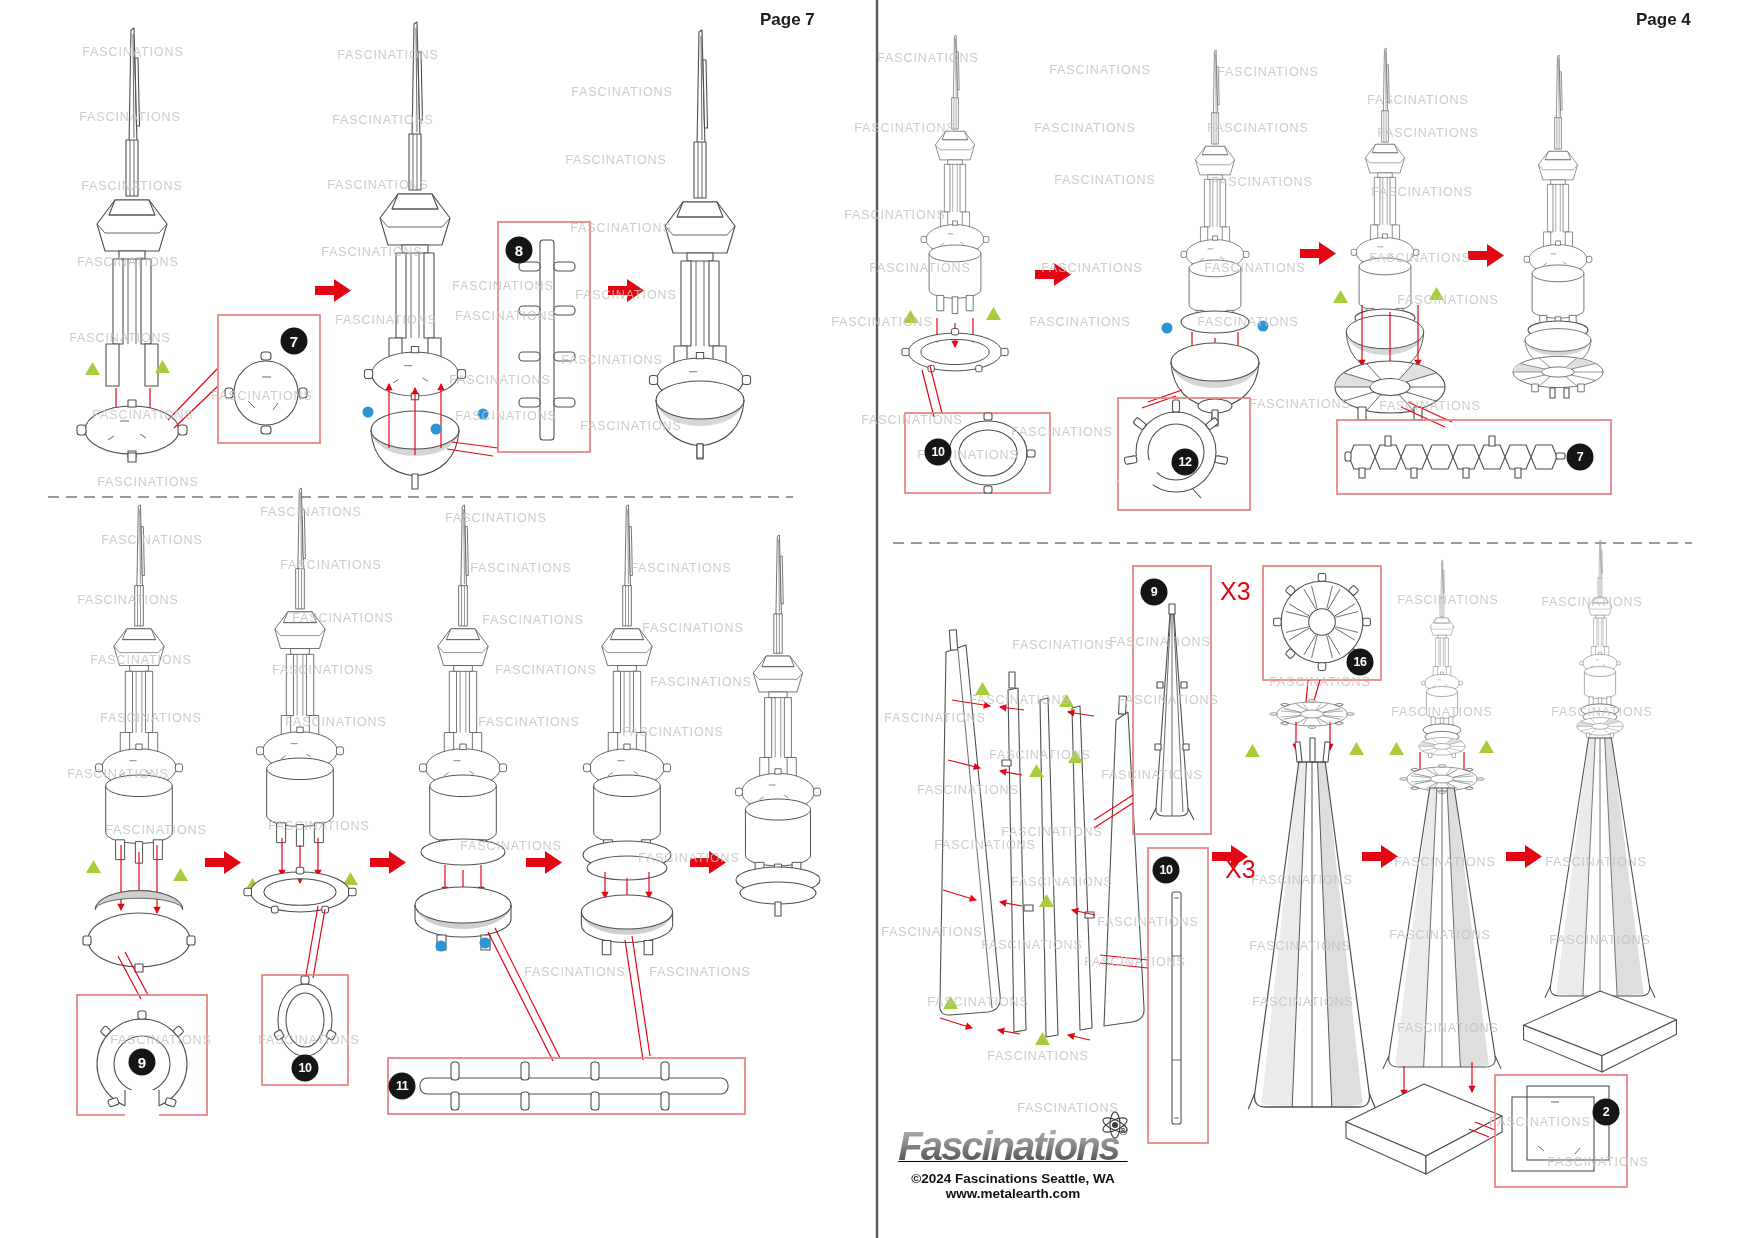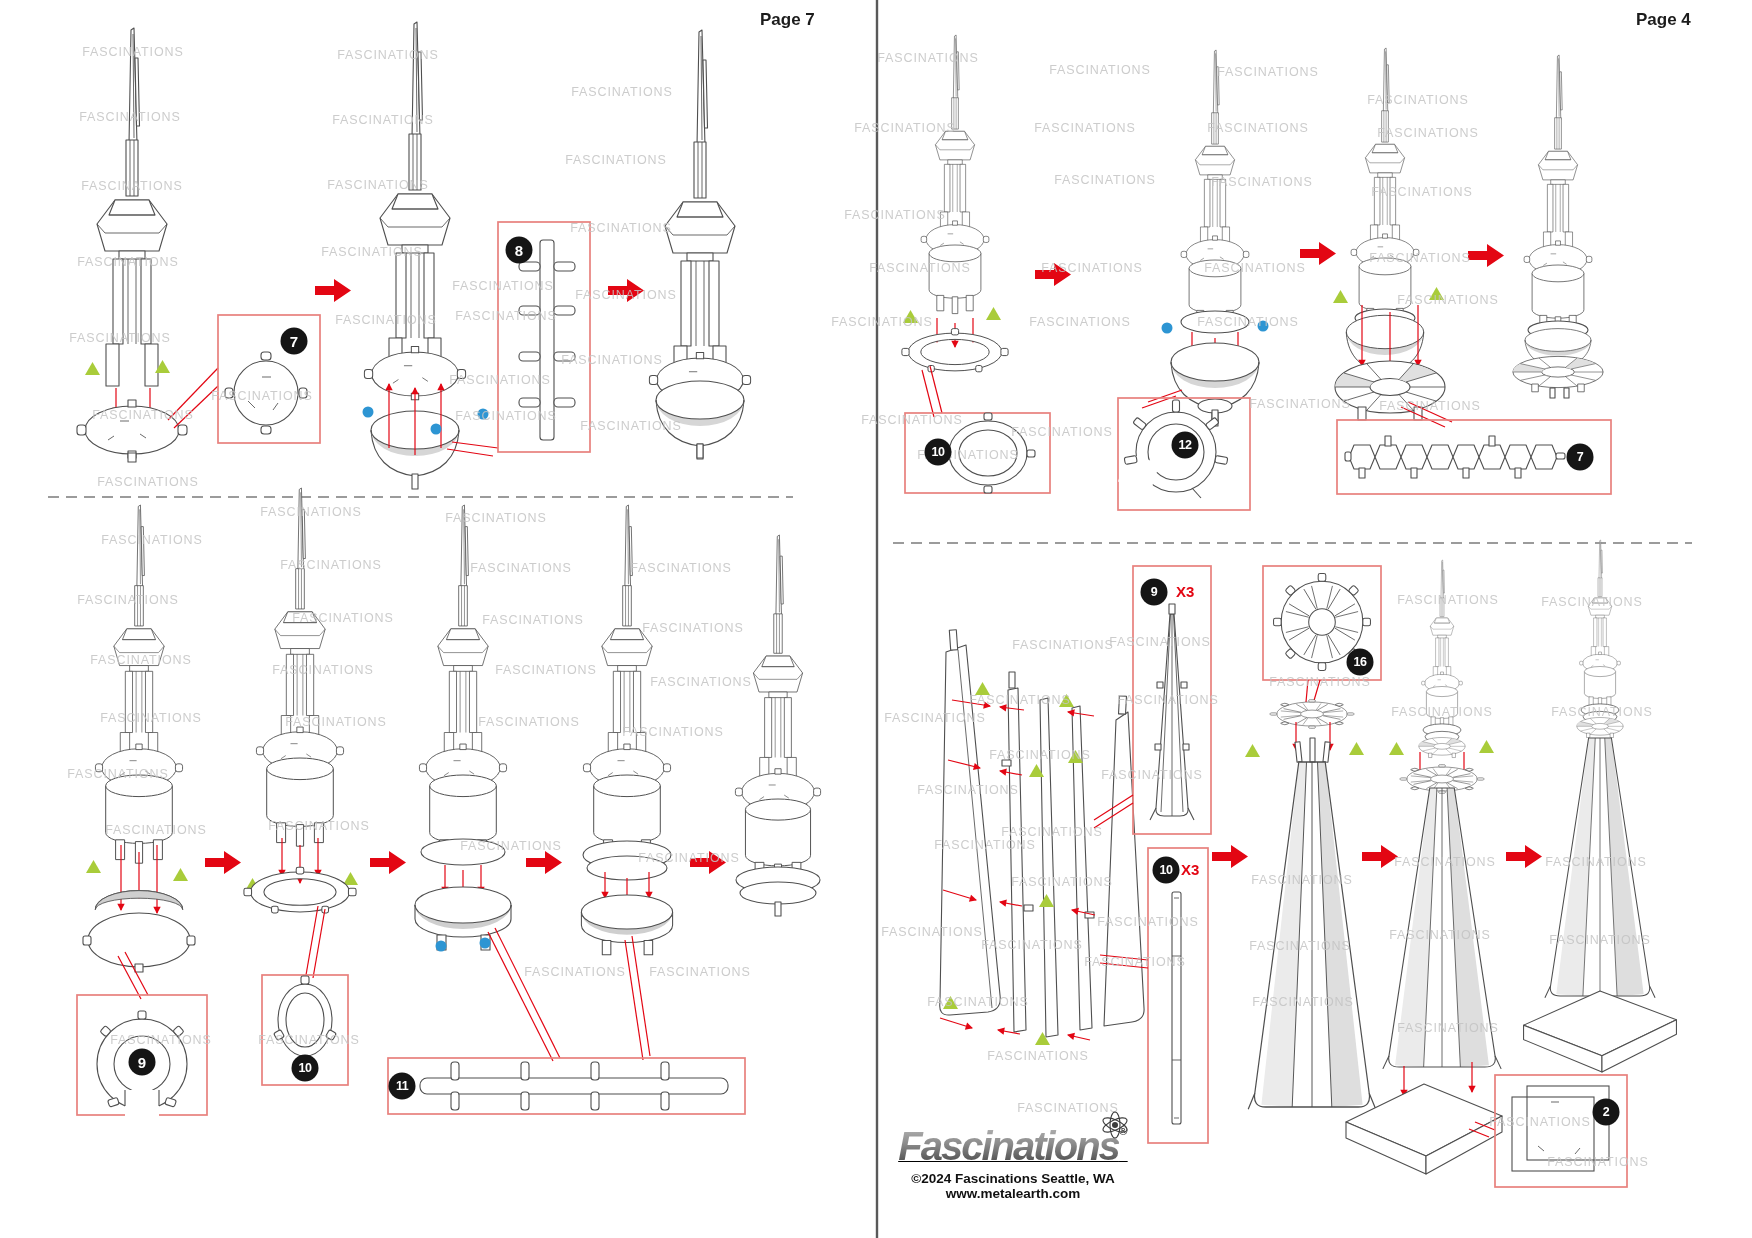--- a/index.html
+++ b/index.html
@@ -19,21 +19,21 @@
   .gt{fill:var(--green);stroke:none;}
   .bd{fill:var(--blue);stroke:none;}
   .dash{stroke:#9b9b9b;stroke-width:2.2;stroke-dasharray:11 7;fill:none;}
   .pdiv{stroke:#595959;stroke-width:2.4;}
   .wm{position:absolute;transform:translate(-50%,-50%);font-size:12.5px;letter-spacing:.9px;
       color:var(--wm);white-space:nowrap;opacity:.85;}
   .page-label{position:absolute;font-size:17px;font-weight:700;color:var(--ink);}
   .badge{position:absolute;width:27px;height:27px;border-radius:50%;background:#151515;color:#fff;
          font-weight:700;font-size:15px;line-height:27px;text-align:center;transform:translate(-50%,-50%);}
   .badge.two{font-size:12.5px;letter-spacing:-.5px;}
-  .qty{position:absolute;transform:translate(0,-50%);color:var(--accent);font-weight:700;font-size:15px;}
+  .qty{position:absolute;transform:translate(0,-50%);color:var(--accent);font-weight:400;font-size:25px;margin-left:44px;}
   .logo-block{position:absolute;left:893px;top:1124px;width:240px;text-align:center;}
   .brand-row{position:relative;display:inline-block;text-decoration:underline;}
   .brand{font-size:40px;font-weight:700;font-style:italic;letter-spacing:-2px;
          background:linear-gradient(180deg,#b9b9b9 0%,#8b8b8b 45%,#3f3f3f 100%);
          -webkit-background-clip:text;background-clip:text;color:#6e6e6e;
          -webkit-text-fill-color:transparent;}
   .reg{font-size:12px;color:#555;vertical-align:top;font-weight:700;}
   .atom{position:absolute;right:-4px;top:-14px;}
   .copyright{font-size:13.5px;font-weight:700;color:#111;margin-top:2px;}
   .website{font-size:13.5px;font-weight:700;color:#111;}
@@ -643,21 +643,21 @@
       <span class="wm" style="left: 1598px; top: 1162px;">FASCINATIONS</span>
       <span class="wm" style="left: 1068px; top: 1108px;">FASCINATIONS</span>
     </div>
 <div id="badge-layer">
       <div class="badge" style="left: 294px; top: 341px;">7</div>
       <div class="badge" style="left: 519px; top: 250px;">8</div>
       <div class="badge" style="left: 142px; top: 1062px;">9</div>
       <div class="badge two" style="left: 305px; top: 1068px;">10</div>
       <div class="badge two" style="left: 402px; top: 1086px;">11</div>
       <div class="badge two" style="left: 938px; top: 452px;">10</div>
-      <div class="badge two" style="left: 1185px; top: 445px;">12</div>
+      <div class="badge two" style="left: 1185px; top: 462px;">12</div>
       <div class="badge two" style="left: 1580px; top: 457px;">7</div>
       <div class="badge two" style="left: 1154px; top: 592px;">9</div>
       <span class="qty" style="left: 1176px; top: 591px;">X3</span>
       <div class="badge two" style="left: 1166px; top: 870px;">10</div>
       <span class="qty" style="left: 1181px; top: 869px;">X3</span>
       <div class="badge two" style="left: 1360px; top: 662px;">16</div>
       <div class="badge two" style="left: 1606px; top: 1112px;">2</div>
     </div>
 
 <span class="page-label" style="left:760px;top:10px;">Page 7</span>

